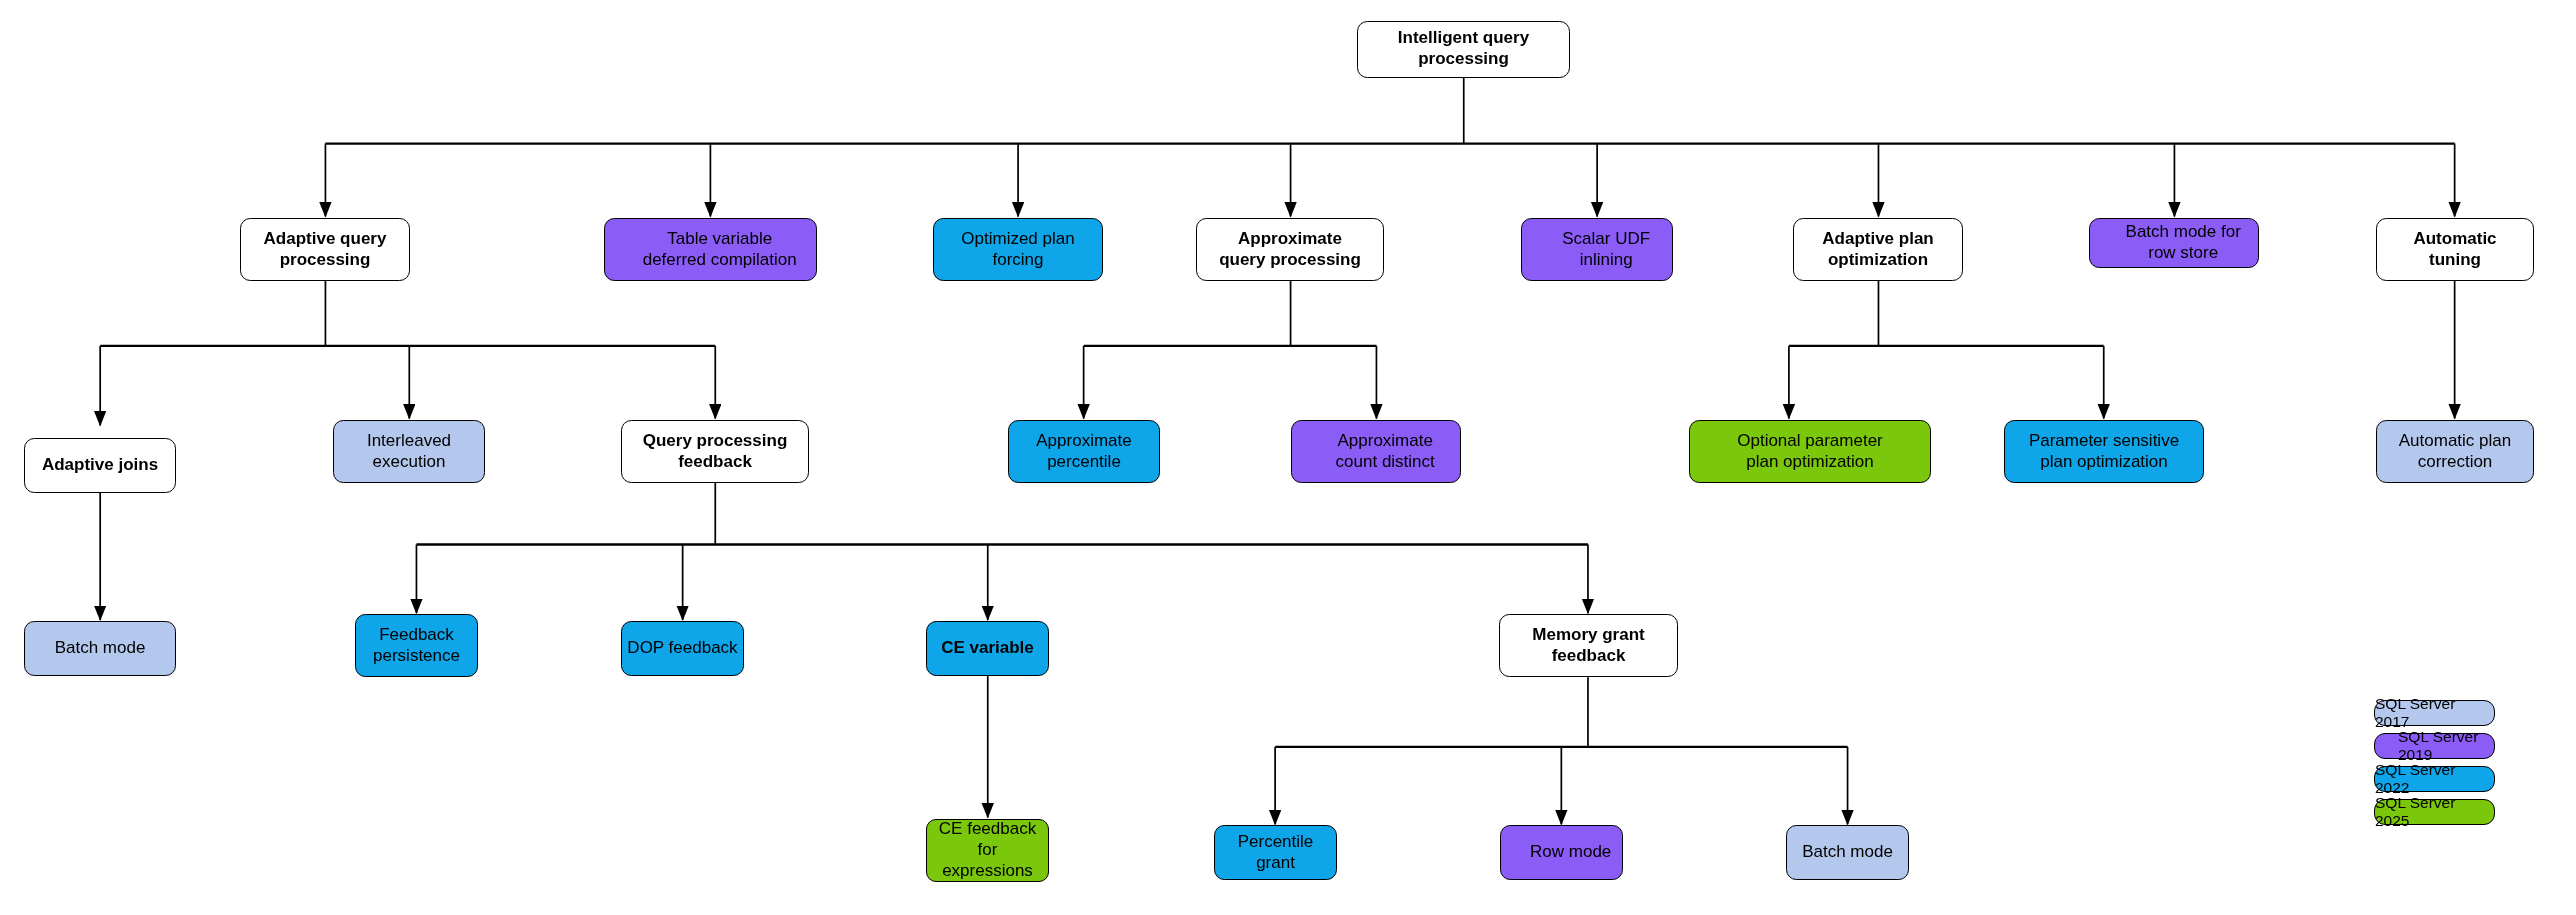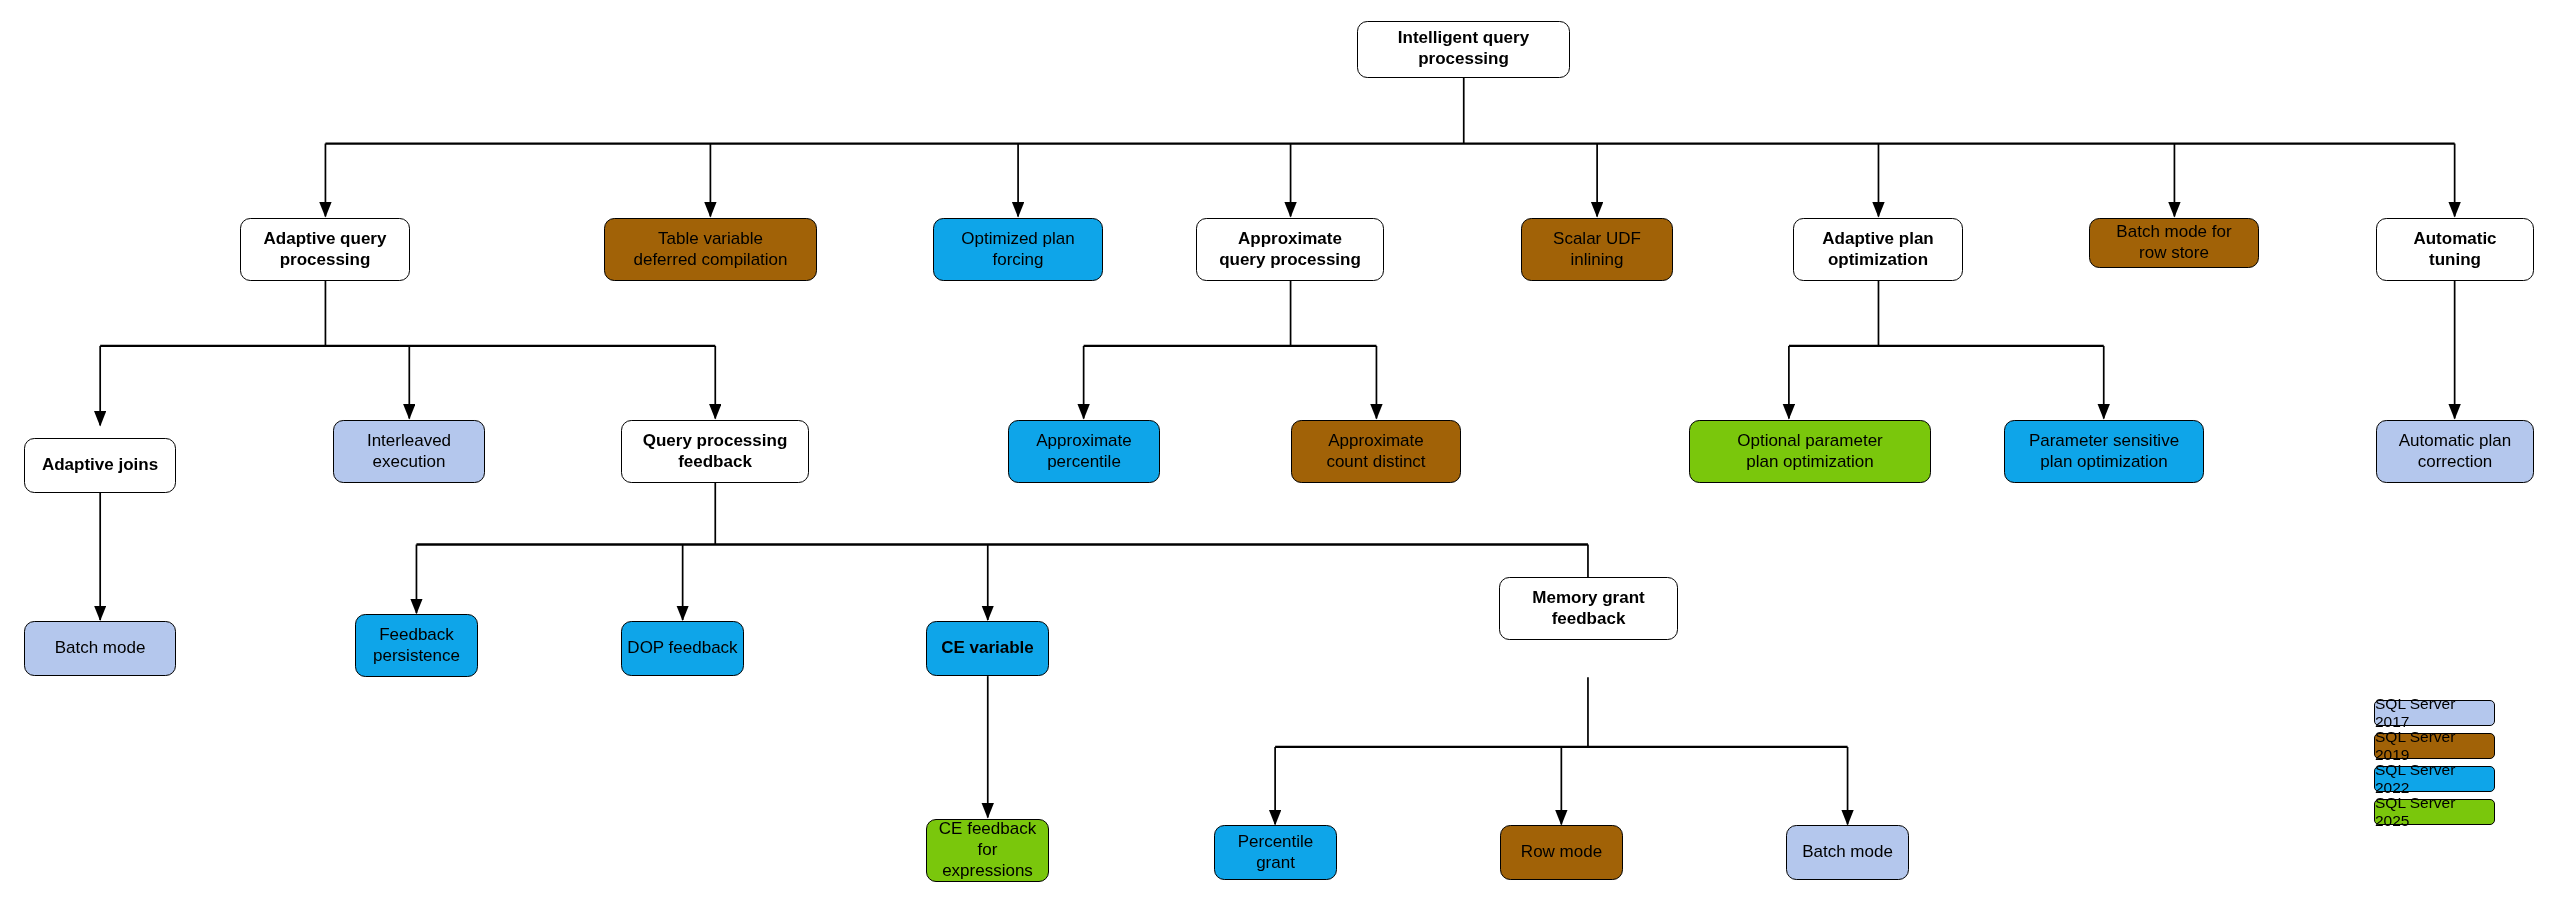--- a/index.html
+++ b/index.html
@@ -38,37 +38,37 @@
     line-height: 1.22;
     padding: 2.3px 4.6px;
     white-space: pre-line;
     font-size: 17px;
   }
   .node.parent {
     border-width: 1.7px;
     font-weight: bold;
   }
   .fill-white  { background: #ffffff; }
-  .fill-grey   { background: #a16207; }
+  .fill-grey   { background: #8b5cf6; padding-left: 23px; }
   .fill-orange { background: #0ea5e9; }
   .fill-green  { background: #7ac70c; }
   .fill-blue   { background: #b4c7ed; }
 
   .legend {
     position: absolute;
     display: flex;
     flex-direction: column;
     gap: 6.9px;
   }
   .legend-item {
     box-sizing: border-box;
     width: 121px;
     height: 26px;
     border: 1.1px solid #000000;
-    border-radius: 5px;
+    border-radius: 11px;
     display: flex;
     align-items: center;
     justify-content: center;
     font-size: 15.5px;
     color: #000000;
   }
 </style>
 </head>
 <body>
 
@@ -152,21 +152,21 @@
 plan optimization</div>
       <div class="node fill-orange" style="left: 2004px; top: 420px; width: 200px; height: 63px;">Parameter sensitive
 plan optimization</div>
       <div class="node fill-blue" style="left: 2376px; top: 420px; width: 158px; height: 63px;">Automatic plan
 correction</div>
       <div class="node fill-blue" style="left: 24px; top: 621px; width: 152px; height: 55px;">Batch mode</div>
       <div class="node fill-orange" style="left: 355px; top: 614px; width: 123px; height: 63px;">Feedback
 persistence</div>
       <div class="node fill-orange" style="left: 621px; top: 621px; width: 123px; height: 55px;">DOP feedback</div>
       <div class="node fill-orange parent" style="left: 926px; top: 621px; width: 123px; height: 55px;">CE variable</div>
-      <div class="node fill-white parent" style="left: 1499px; top: 577px; width: 179px; height: 63px;">Memory grant
+      <div class="node fill-white parent" style="left: 1499px; top: 614px; width: 179px; height: 63px;">Memory grant
 feedback</div>
       <div class="node fill-green" style="left: 926px; top: 819px; width: 123px; height: 63px; border-radius: 10px;">CE feedback for
 expressions</div>
       <div class="node fill-orange" style="left: 1214px; top: 825px; width: 123px; height: 55px;">Percentile grant</div>
       <div class="node fill-grey" style="left: 1500px; top: 825px; width: 123px; height: 55px;">Row mode</div>
       <div class="node fill-blue" style="left: 1786px; top: 825px; width: 123px; height: 55px;">Batch mode</div>
     </div>
 
   <div class="legend" id="legend" style="left: 2374px; top: 700px;">
       <div class="legend-item fill-blue">SQL Server 2017</div>

